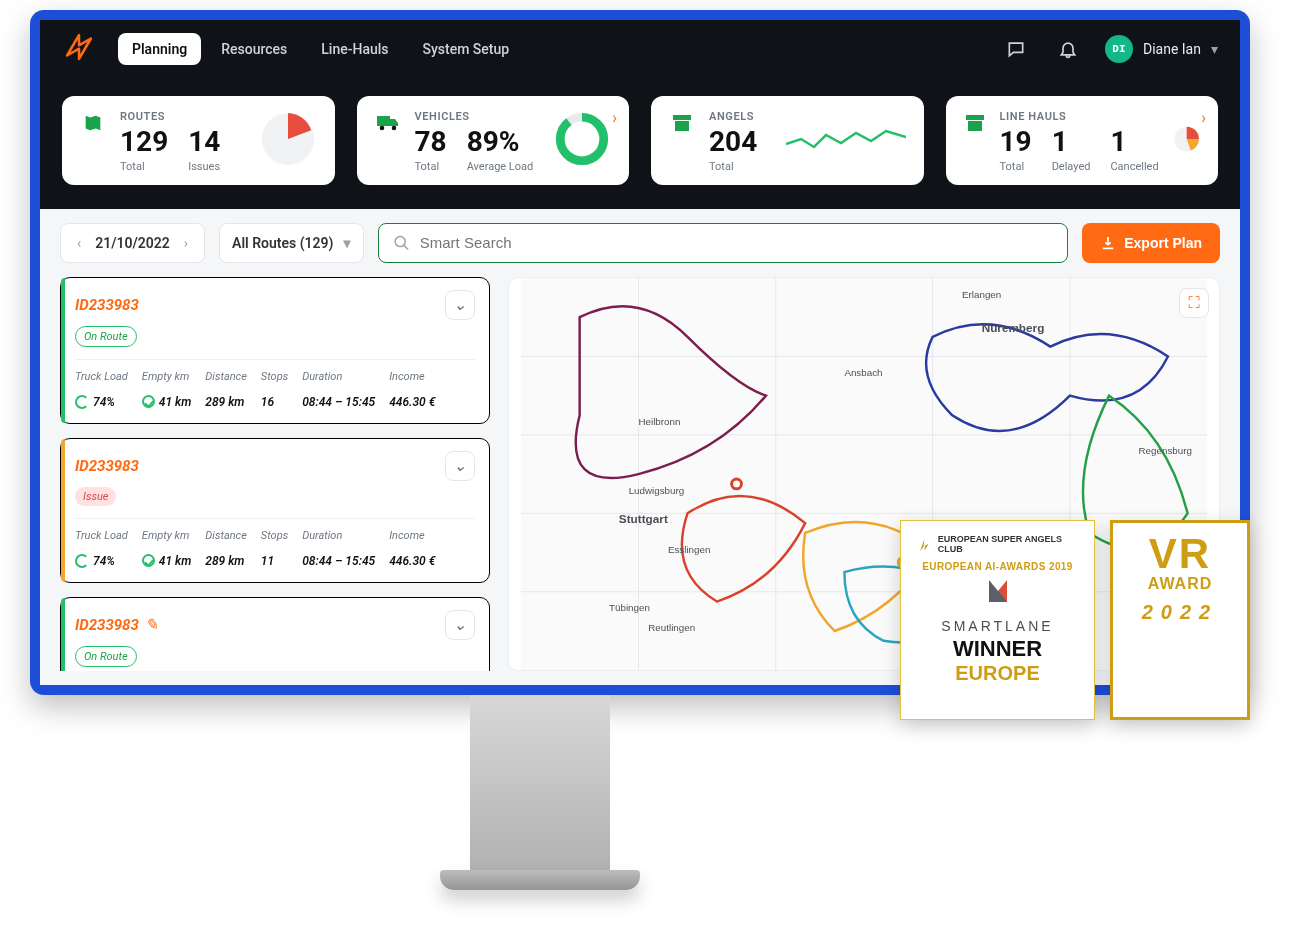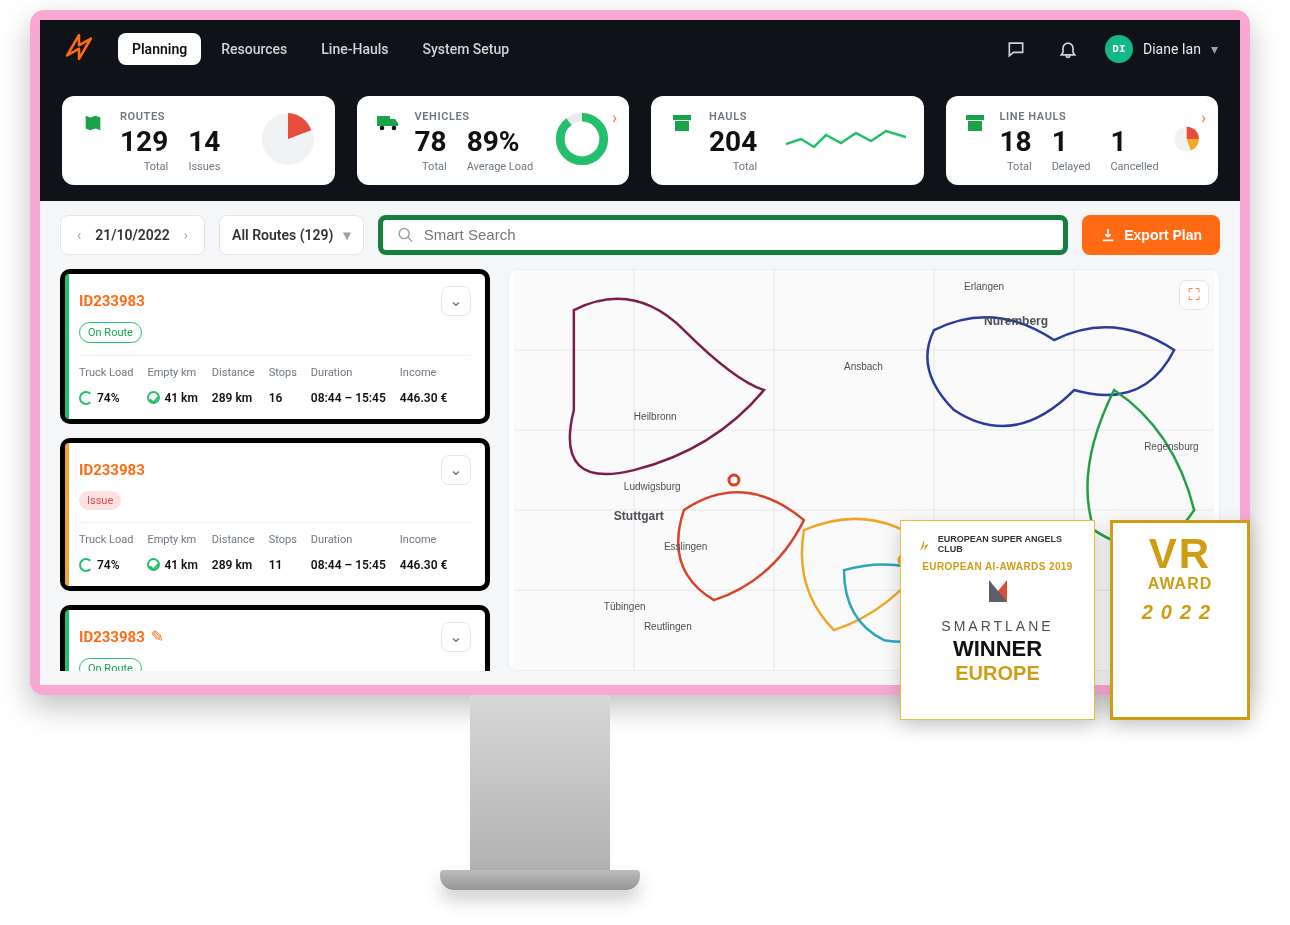--- a/index.html
+++ b/index.html
@@ -1,58 +1,58 @@
 <!DOCTYPE html>
 <html><head>
 <meta charset="utf-8">
 <style>
   * { box-sizing: border-box; margin: 0; padding: 0; }
   body { font-family: -apple-system, BlinkMacSystemFont, "Segoe UI", Roboto, Arial, sans-serif; background: #ffffff; width: 1290px; height: 925px; position: relative; overflow: hidden; }
 
   
-  .monitor { position: absolute; left: 30px; top: 10px; width: 1220px; height: 685px; background: #f9a8d4; border-radius: 14px; overflow: hidden; box-shadow: 0 12px 30px rgba(0,0,0,.25);}
+  .monitor { position: absolute; left: 30px; top: 10px; width: 1220px; height: 685px; background: #1d4ed8; border-radius: 14px; overflow: hidden; box-shadow: 0 12px 30px rgba(0,0,0,.25);}
   .screen { position: absolute; inset: 10px; background: #000; border-radius: 6px; display: flex; flex-direction: column; }
   .stand-neck { position:absolute; left:470px; top:695px; width:140px; height:180px; background:linear-gradient(#d8d8d8,#b0b0b0); border-radius:0 0 6px 6px; }
   .stand-base { position:absolute; left:440px; top:870px; width:200px; height:20px; background:linear-gradient(#bdbdbd,#959595); border-radius:4px 4px 14px 14px; box-shadow:0 10px 18px rgba(0,0,0,.2);}
 
   
   .topbar { height: 58px; background:#0f1317; display:flex; align-items:center; padding:0 22px; gap:22px; }
   .logo svg { width:34px; height:34px; }
   .tabs { display:flex; gap:6px; }
   .tab { padding:8px 14px; border-radius:8px; color:#cfd3d7; font-size:14px; font-weight:500; cursor:pointer;}
   .tab.active { background:#fff; color:#111; font-weight:600;}
   .topbar-spacer { flex:1; }
   .icon-btn { width:30px;height:30px;display:flex;align-items:center;justify-content:center;color:#cfd3d7;cursor:pointer;}
   .avatar { width:28px;height:28px;border-radius:50%;background:#12b886;color:#fff;font-size:11px;font-weight:600;display:flex;align-items:center;justify-content:center;font-family:Liberation Mono, monospace;}
   .user { display:flex;align-items:center;gap:10px;color:#e6e8ea;font-size:14px;}
 
   
-  .cards { display:flex; gap:22px; padding:18px 22px 16px; background:#0f1317; }
+  .cards { display:flex; gap:22px; padding:18px 22px 24px; background:#0f1317; }
   .card { flex:1; background:#fff; border-radius:12px; padding:14px 18px 12px; min-width:0; display:flex; gap:14px; align-items:flex-start; position:relative;}
   .card-icon { width:26px;height:26px;display:flex;align-items:center;justify-content:center;color:#1aa34a;}
   .card-title { font-size:11px; letter-spacing:.6px; color:#6e7781; font-weight:600; }
   .big { font-size:28px; font-weight:700; color:#111; line-height:1.1; margin-top:4px;}
-  .sub { font-size:11px; color:#6e7781; margin-top:2px;text-align:right;}
+  .sub { font-size:11px; color:#6e7781; margin-top:2px;}
   .big-row { display:flex; gap:20px; }
   .chev { position:absolute; top:12px; right:12px; color:#ff6a13; font-size:16px;}
   .donut,.spark,.pie { width:58px;height:58px; margin-left:auto;}
 
   
   .content { flex:1; background:#f5f6f8; display:flex; flex-direction:column; overflow:hidden; }
   .toolbar { display:flex; align-items:center; gap:14px; padding:14px 20px; }
   .segbtn { background:#fff; border:1px solid #e3e6ea; border-radius:8px; height:40px; display:flex; align-items:center; padding:0 12px; font-size:14px; color:#333; gap:10px;}
   .segbtn .arrow { color:#9aa1a9; padding:0 4px; cursor:pointer;}
   .dropdown { font-weight:600; }
-  .search { flex:1; display:flex; align-items:center; gap:10px; background:#fff; border:5px solid #15803d; border-radius:8px; height:40px; padding:0 14px;}
+  .search { flex:1; display:flex; align-items:center; gap:10px; background:#fff; border:1px solid #15803d; border-radius:8px; height:40px; padding:0 14px;}
   .search input { border:none; outline:none; font-size:15px; width:100%; color:#555;}
   .export { background:#ff6a13; color:#fff; border:none; height:40px; padding:0 18px; border-radius:8px; font-size:14px; font-weight:600; display:flex; align-items:center; gap:8px; cursor:pointer;}
 
   .body { flex:1; display:flex; gap:18px; padding:0 20px 14px; overflow:hidden;}
   .list { width:430px; overflow:auto; display:flex; flex-direction:column; gap:14px;}
-  .route { background:#fff; border-radius:10px; border:5px solid #000000; padding:12px 14px 14px 14px; position:relative;}
+  .route { background:#fff; border-radius:10px; border:1px solid #000000; padding:12px 14px 14px 14px; position:relative;font-style:italic;}
   .route .bar { position:absolute; left:0; top:0; bottom:0; width:4px; border-radius:4px 0 0 4px;}
   .route .head { display:flex; align-items:center;}
   .route .id { color:#ff6a13; font-weight:700; font-size:15px;}
   .route .expand { margin-left:auto; width:30px;height:30px;border:1px solid #e3e6ea;border-radius:8px;display:flex;align-items:center;justify-content:center;color:#6e7781;cursor:pointer;}
   .status { display:inline-block; margin-top:6px; font-size:11px; padding:3px 8px; border-radius:999px;text-align:center;}
   .status.on { border:1px solid #23c06b; color:#1aa34a;}
   .status.issue { background:#ffe1e1; color:#d64b4b;}
   .metrics { display:flex; gap:14px; margin-top:12px; border-top:1px solid #eef0f3; padding-top:10px; font-size:11px; color:#6e7781;}
   .metrics .m { min-width:0;}
   .metrics .v { color:#111; font-size:12px; font-weight:600; margin-top:12px; display:flex; align-items:center; gap:4px;}
@@ -175,42 +175,42 @@
       </div>
 
       <div class="card">
         <div class="card-icon">
           <svg width="22" height="20" viewBox="0 0 22 20" fill="#1aa34a">
               <rect x="2" y="2" width="18" height="5"></rect>
               <rect x="4" y="8" width="14" height="10"></rect>
             </svg>
         </div>
         <div>
-          <div class="card-title">HAULS</div>
+          <div class="card-title">ANGELS</div>
           <div class="big">204</div>
           <div class="sub">Total</div>
         </div>
         <svg class="spark" viewBox="0 0 120 40" style="width:120px">
             <polyline points="0,25 15,20 28,28 40,16 55,24 70,14 85,22 100,12 120,18" fill="none" stroke="#23c06b" stroke-width="2.5"></polyline>
           </svg>
       </div>
 
       <div class="card">
         <span class="chev">›</span>
         <div class="card-icon">
           <svg width="22" height="20" viewBox="0 0 22 20" fill="#1aa34a">
               <rect x="2" y="2" width="18" height="5"></rect>
               <rect x="4" y="8" width="14" height="10"></rect>
             </svg>
         </div>
         <div>
           <div class="card-title">LINE HAULS</div>
           <div class="big-row">
             <div>
-                <div class="big">18</div>
+                <div class="big">19</div>
                 <div class="sub">Total</div>
               </div>
             <div>
                 <div class="big">1</div>
                 <div class="sub">Delayed</div>
               </div>
             <div>
                 <div class="big">1</div>
                 <div class="sub">Cancelled</div>
               </div>

